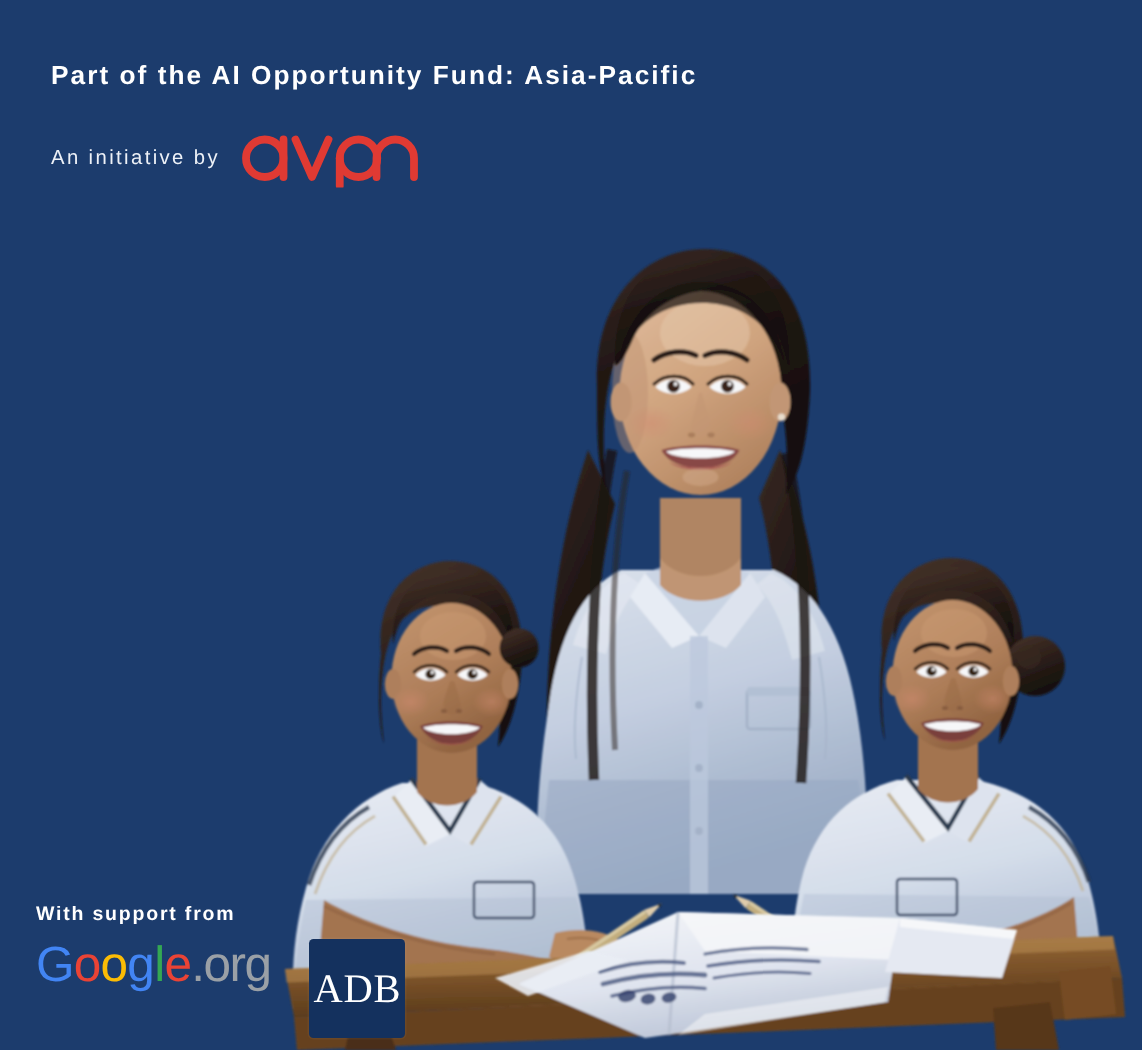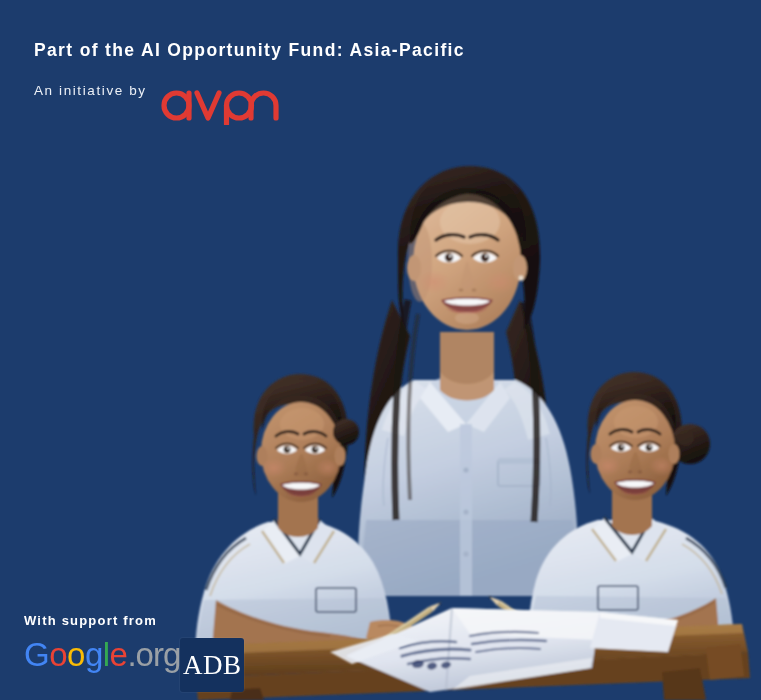--- a/index.html
+++ b/index.html
@@ -45,21 +45,21 @@
     color: #ffffff;
     font-size: 17.5px;
     font-weight: bold;
     letter-spacing: 1.35px;
     white-space: nowrap;
     line-height: 1.2;
   }
 
   .initiative-row {
     display: flex;
-    align-items: flex-start;
+    align-items: center;
     margin-top: 22px;
     gap: 14px;
   }
 
   .initiative-label {
     color: #edf1f7;
     font-size: 13.5px;
     font-weight: 300;
     letter-spacing: 1.6px;
     white-space: nowrap;
@@ -82,35 +82,36 @@
     font-size: 13px;
     font-weight: bold;
     letter-spacing: 1.2px;
     white-space: nowrap;
     margin-bottom: 10px;
   }
 
   .footer-logos {
     display: flex;
     align-items: flex-start;
+    gap: 26px;
   }
 
   .google-logo {
     font-size: 33px;
     letter-spacing: -0.5px;
     line-height: 1;
     white-space: nowrap;
     font-family: "Liberation Sans", sans-serif;
   }
   .google-logo span { display:inline; }
   .g-suffix { color: #9aa0a6; letter-spacing: -1px; }
 
   .adb-logo {
     width: 64px;
-    height: 54px;
+    height: 66px;
     background: #14315e;
     border-radius: 3px;
     display: flex;
     align-items: center;
     justify-content: center;
     box-shadow: 0 0 0 1px rgba(255,255,255,0.04);
   }
   .adb-text {
     color: #ffffff;
     font-family: "Liberation Serif", serif;

